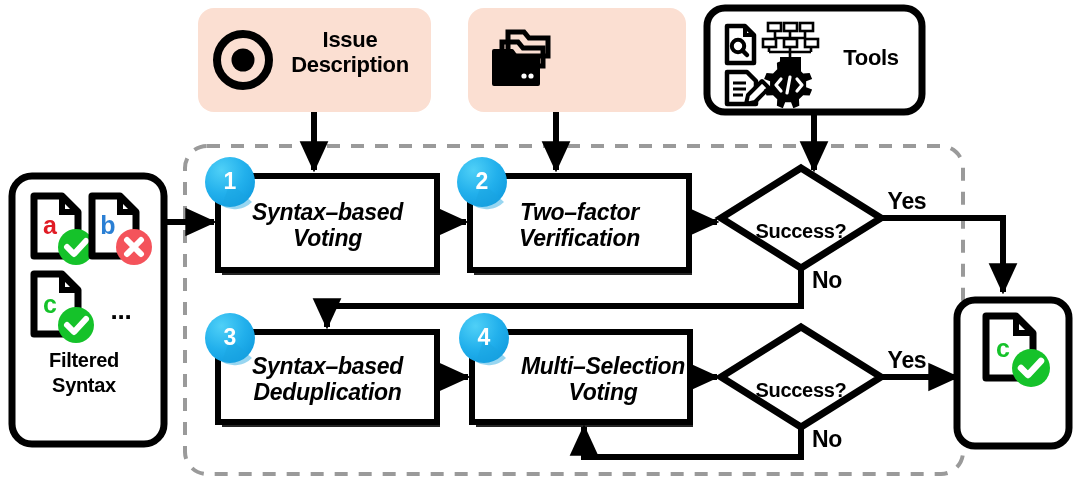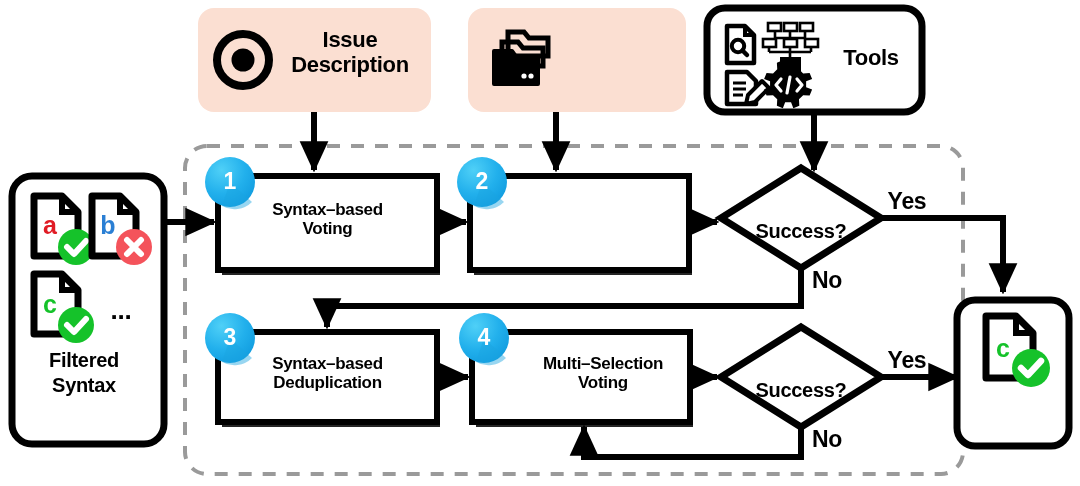--- a/index.html
+++ b/index.html
@@ -6,21 +6,21 @@
   body{width:1080px;height:486px;overflow:hidden;
        font-family:"Liberation Sans","DejaVu Sans",sans-serif;}
   #stage{position:relative;width:1080px;height:486px;background:#fff;}
   #svgroot{position:absolute;left:0;top:0;width:1080px;height:486px;}
   .ovl{position:absolute;}
 
   
   .lbl{position:absolute;text-align:center;font-weight:bold;color:#000;
        line-height:1.12;letter-spacing:-0.3px;}
   .chip-lbl{font-size:22px;}
-  .step-lbl{font-size:17px;}
+  .step-lbl{font-size:23px;font-style:italic;}
   .dia-lbl{font-size:20px;margin-top:12px;}
   .yn-lbl{font-size:23px;font-weight:bold;}
   .src-lbl{font-size:20px;}
   .badge-num{position:absolute;color:#fff;font-weight:bold;font-size:23px;
              text-align:center;line-height:1;}
 </style>
 </head>
 <body>
 
 <div id="stage">
@@ -198,20 +198,24 @@
 
   <div class="badge-num" style="left:214px;top:170px;width:32px;">1</div>
   <div class="badge-num" style="left:466px;top:170px;width:32px;">2</div>
   <div class="badge-num" style="left:214px;top:326px;width:32px;">3</div>
   <div class="badge-num" style="left:468px;top:326px;width:32px;">4</div>
 
   <div class="lbl step-lbl ovl" style="left:222px;top:200px;width:211px;">
     <div>Syntax–based</div>
     <div>Voting</div>
   </div>
+  <div class="lbl step-lbl ovl" style="left:474px;top:200px;width:211px;">
+    <div>Two–factor</div>
+    <div>Verification</div>
+  </div>
   <div class="lbl step-lbl ovl" style="left:222px;top:354px;width:211px;">
     <div>Syntax–based</div>
     <div>Deduplication</div>
   </div>
   <div class="lbl step-lbl ovl" style="left:476px;top:354px;width:254px;">
     <div>Multi–Selection</div>
     <div>Voting</div>
   </div>
 
   <div class="lbl dia-lbl ovl" style="left:731px;top:208px;width:140px;">Success?</div>

